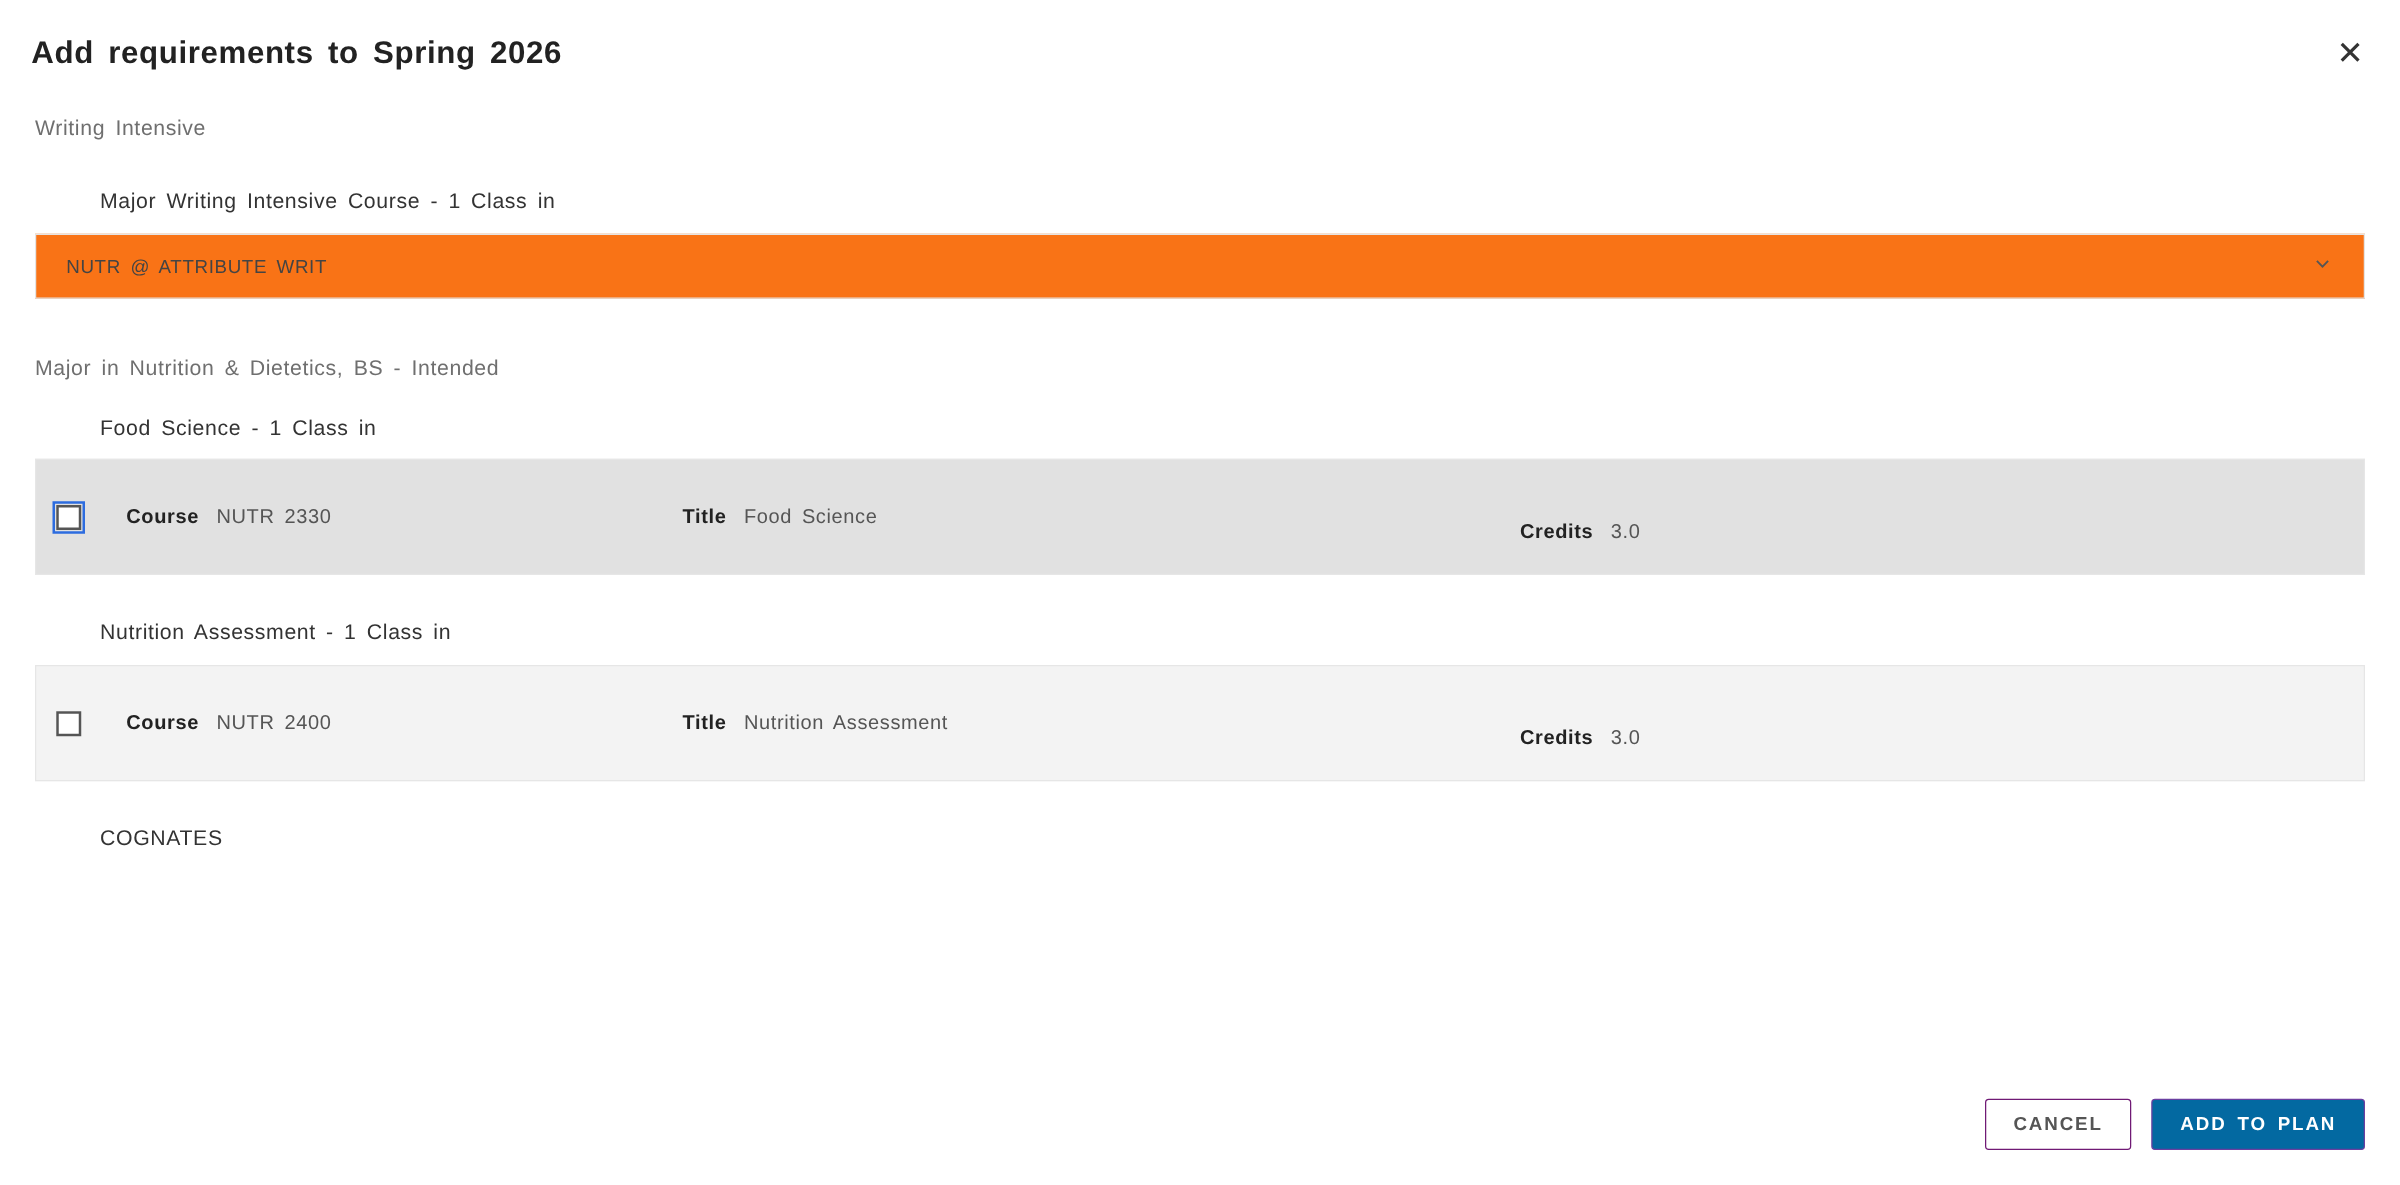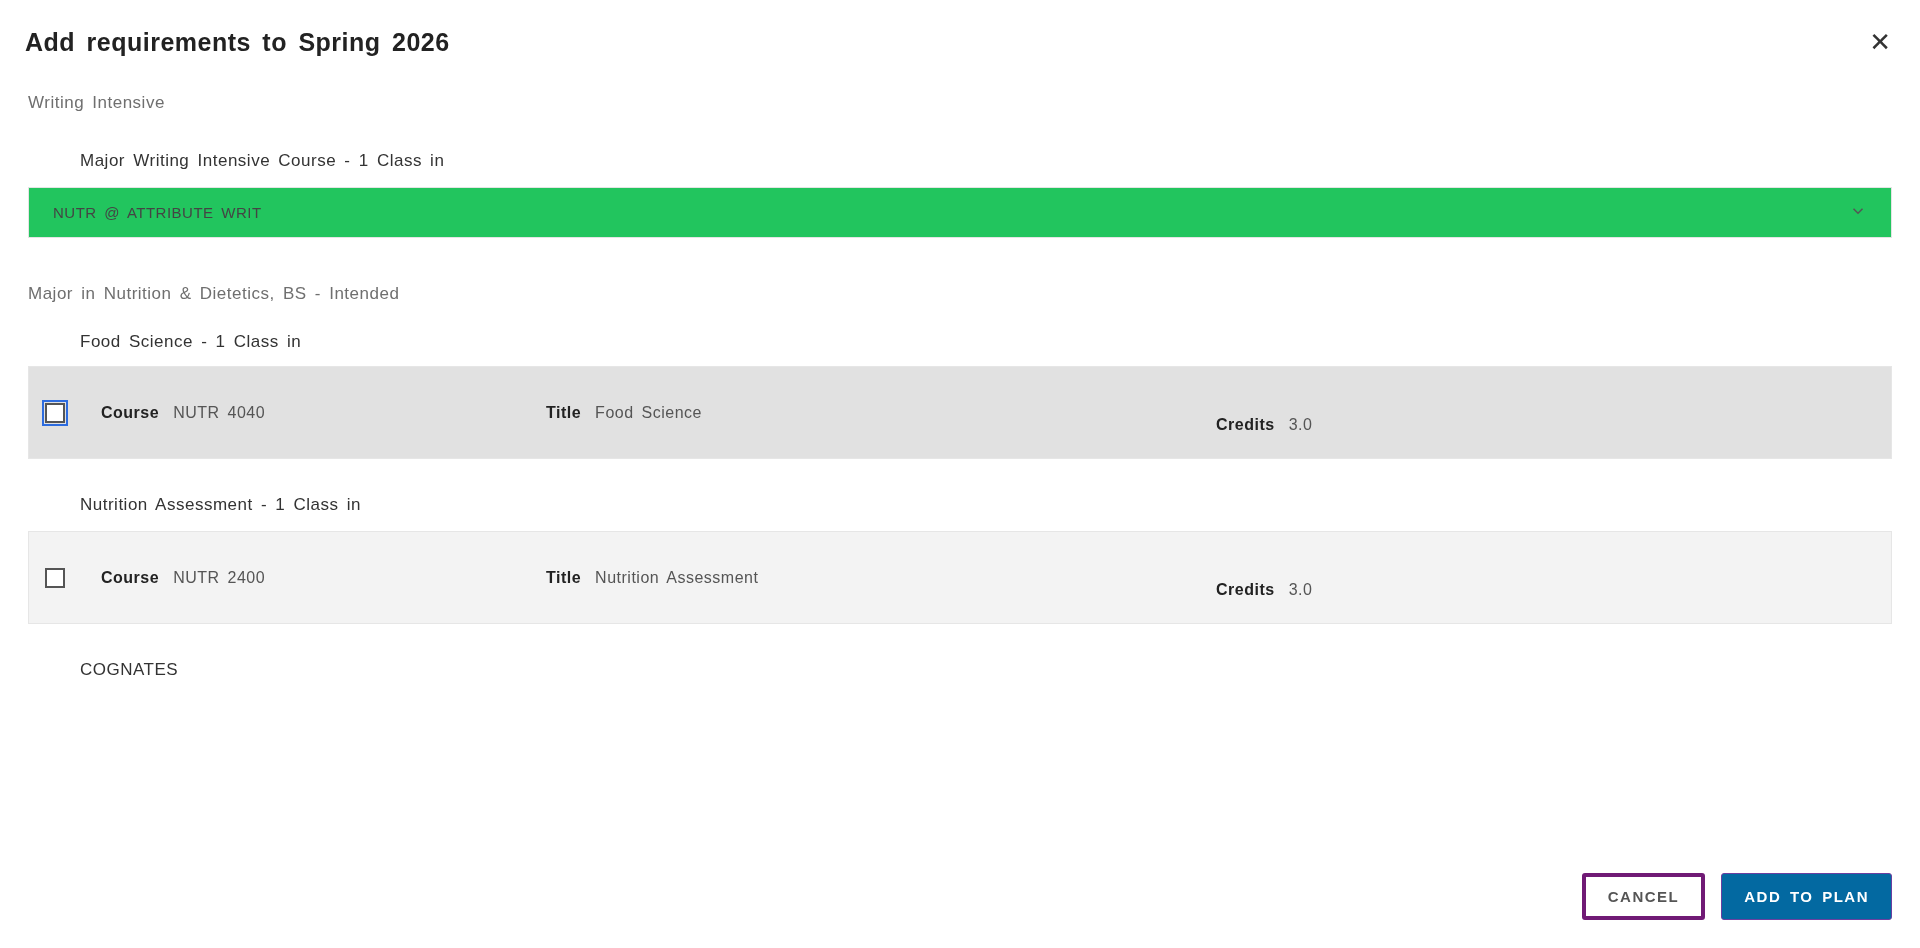--- a/index.html
+++ b/index.html
@@ -54,21 +54,21 @@
     font-size: 17px;
     color: #333;
     padding: 30px 25px 16px 80px;
     word-spacing: 3px;
   }
   .subheading.tight { padding-top: 20px; padding-bottom: 14px; }
   .collapsed-row {
     display: flex; align-items: center; justify-content: space-between;
     margin: 0 28px;
     padding: 14px 24px;
-    background: #22c55e;
+    background: #f97316;
     border: 1px solid #e4e4e4;
     font-size: 15px;
     color: #444;
     word-spacing: 3px;
   }
   .chev { color: #555; }
   .course-row {
     display: flex; align-items: center;
     margin: 0 28px;
     padding: 24px 16px;
@@ -99,21 +99,21 @@
   .btn {
     font-size: 15px; font-weight: 700;
     letter-spacing: 1.5px;
     padding: 11px 22px;
     cursor: pointer;
     border-radius: 3px;
     word-spacing: 3px;
   }
   .btn-secondary {
     background: #fff; color: #555;
-    border: 4px solid #701a75;
+    border: 1px solid #701a75;
   }
   .btn-primary {
     background: #0369a1; color: #fff;
     border: 1px solid #6a3fa0;
   }
 </style>
 </head>
 <body>
 
 <div class="dialog">
@@ -139,21 +139,21 @@
     </div>
 
     <div class="section-label" style="padding-top:46px;">Major in Nutrition &amp; Dietetics, BS - Intended</div>
 
 
     <div class="subheading tight">Food Science - 1 Class in</div>
     <div class="course-row active">
       <div class="checkbox focused"></div>
       <div class="col-course">
         <span class="lbl">Course</span>
-        <span class="val">NUTR 4040</span>
+        <span class="val">NUTR 2330</span>
       </div>
       <div class="col-title">
         <span class="lbl">Title</span>
         <span class="val">Food Science</span>
       </div>
       <div class="col-credits">
         <span class="lbl">Credits</span>
         <span class="val">3.0</span>
       </div>
     </div>

